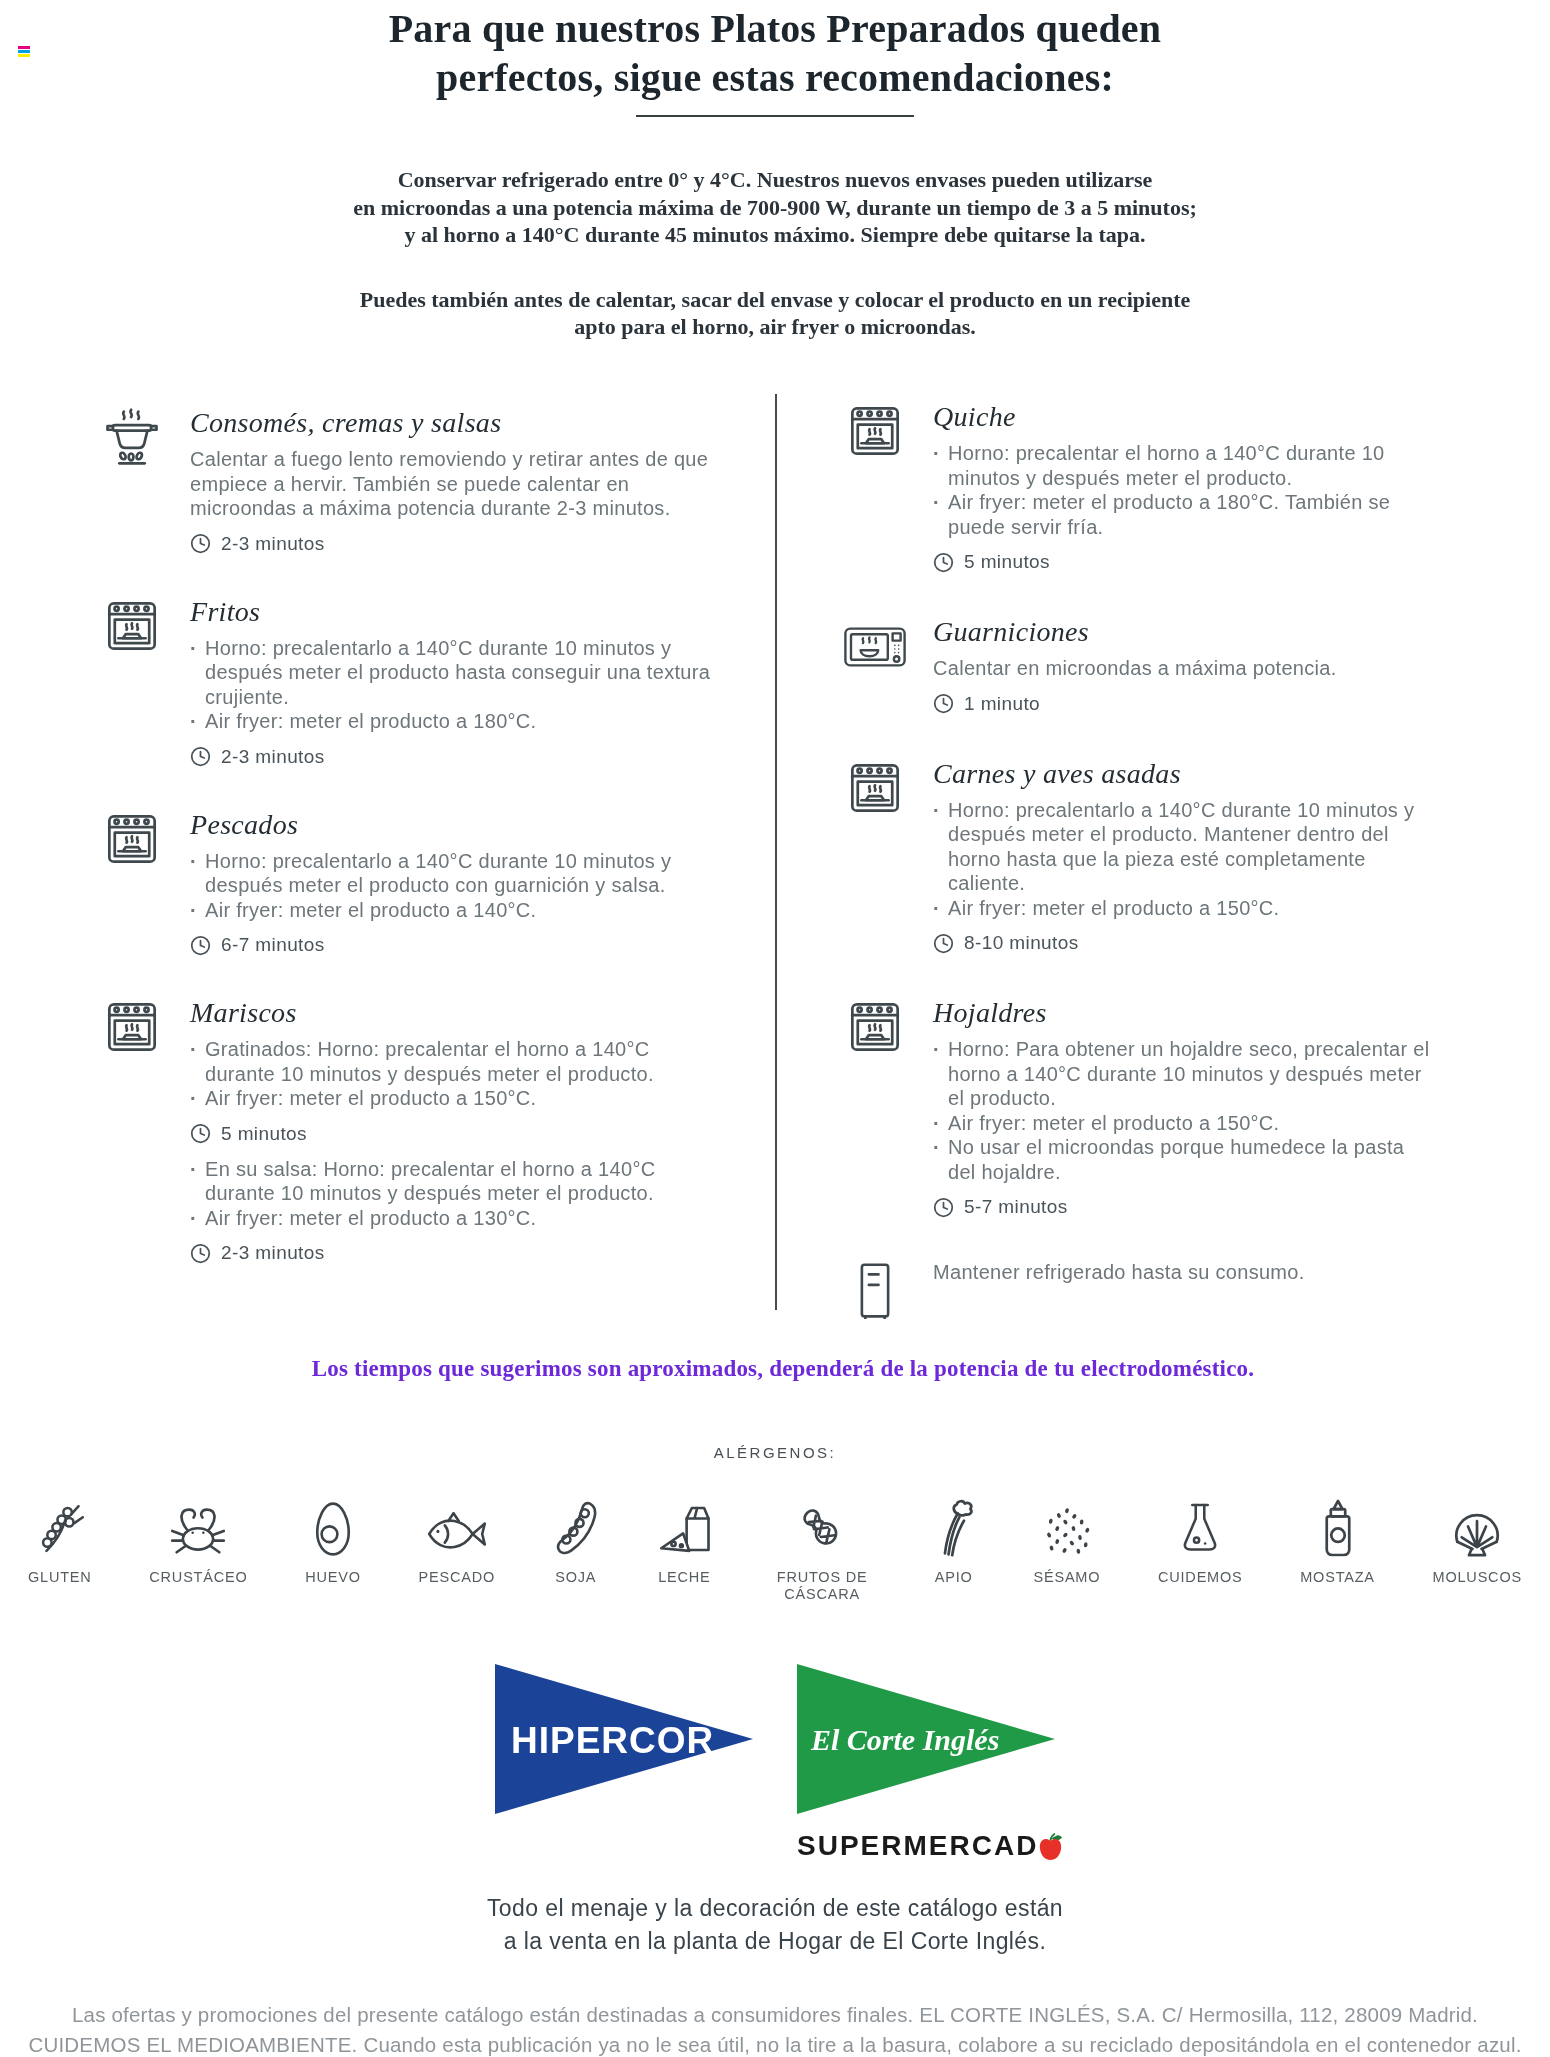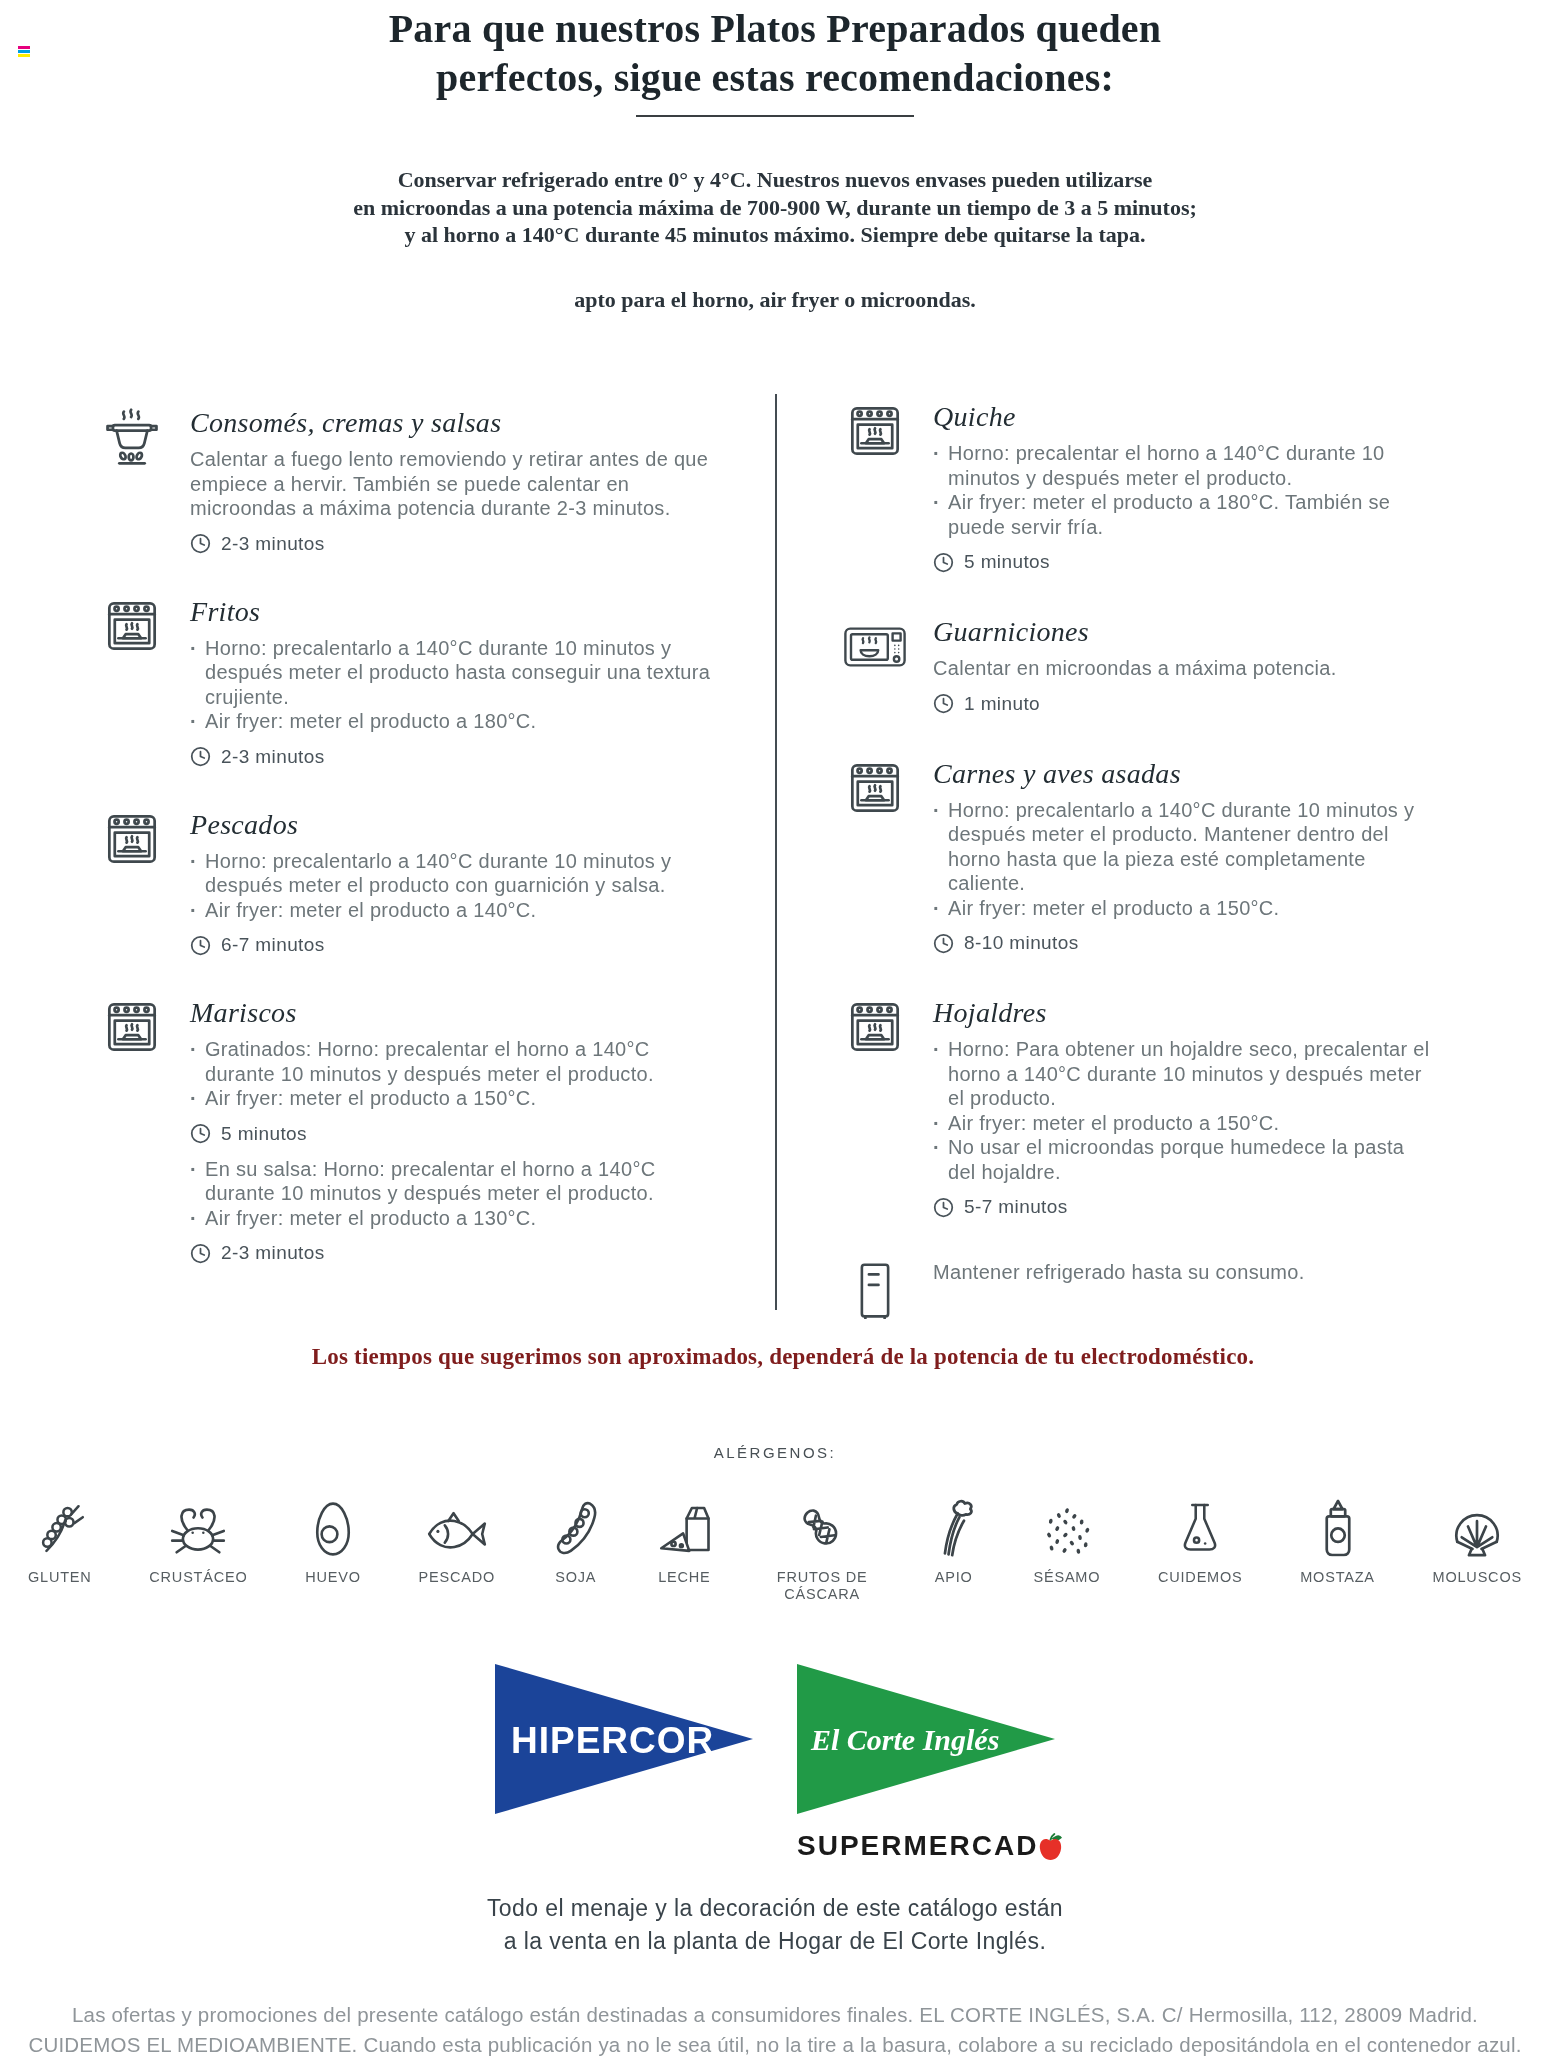--- a/index.html
+++ b/index.html
@@ -46,22 +46,22 @@
 
   
   .ic{stroke:#3f484d;fill:none;stroke-width:3;stroke-linecap:round;stroke-linejoin:round;color:#3f484d;}
   .clock{width:21px;height:21px;stroke:#49535a;fill:none;stroke-width:2;stroke-linecap:round;stroke-linejoin:round;flex:none;}
   .ic-pot{width:58px;height:58px;}
   .ic-oven{width:58px;height:58px;}
   .ic-micro{width:66px;height:48px;margin-top:6px;}
   .ic-fridge{width:42px;height:58px;}
 
   
-  .note{position:absolute;top:1344px;left:16px;right:0;margin:0;text-align:center;
-        font-family:"Liberation Serif",serif;font-weight:700;font-size:23px;color:#7f1d1d;letter-spacing:.2px;}
+  .note{position:absolute;top:1344px;left:16px;right:0;margin:12px;text-align:center;
+        font-family:"Liberation Serif",serif;font-weight:700;font-size:23px;color:#6d28d9;letter-spacing:.2px;}
 
   
   .allergens{position:absolute;top:1444px;left:0;right:0;}
   .alg-h{margin:0;text-align:center;font-weight:400;font-size:15px;letter-spacing:2.5px;color:#474f54;}
   .alg-row{margin-top:34px;padding:0 28px;display:flex;justify-content:space-between;align-items:flex-start;}
   .alg{display:flex;flex-direction:column;align-items:center;}
   .alg-ib{height:62px;display:flex;align-items:flex-end;justify-content:center;}
   .alg-l{margin-top:12px;font-size:14.5px;letter-spacing:.8px;color:#565d61;line-height:17px;
          text-align:center;white-space:nowrap;}
   .alg--wrap .alg-l{white-space:normal;width:104px;}
@@ -245,20 +245,21 @@
       <span>Para que nuestros Platos Preparados queden</span>
       <span>perfectos, sigue estas recomendaciones:</span>
     </h1>
     <div class="hr"></div>
     <p class="intro">
       <span>Conservar refrigerado entre 0° y 4°C. Nuestros nuevos envases pueden utilizarse</span>
       <span>en microondas a una potencia máxima de 700-900 W, durante un tiempo de 3 a 5 minutos;</span>
       <span>y al horno a 140°C durante 45 minutos máximo. Siempre debe quitarse la tapa.</span>
     </p>
     <p class="intro p2">
+      <span>Puedes también antes de calentar, sacar del envase y colocar el producto en un recipiente</span>
       <span>apto para el horno, air fryer o microondas.</span>
     </p>
   </header>
 
   <main class="columns">
     <div class="col col-left">
 
       <div class="sec">
         <span class="sec-icon">
             <svg class="ic ic-pot" viewBox="0 0 64 64">

